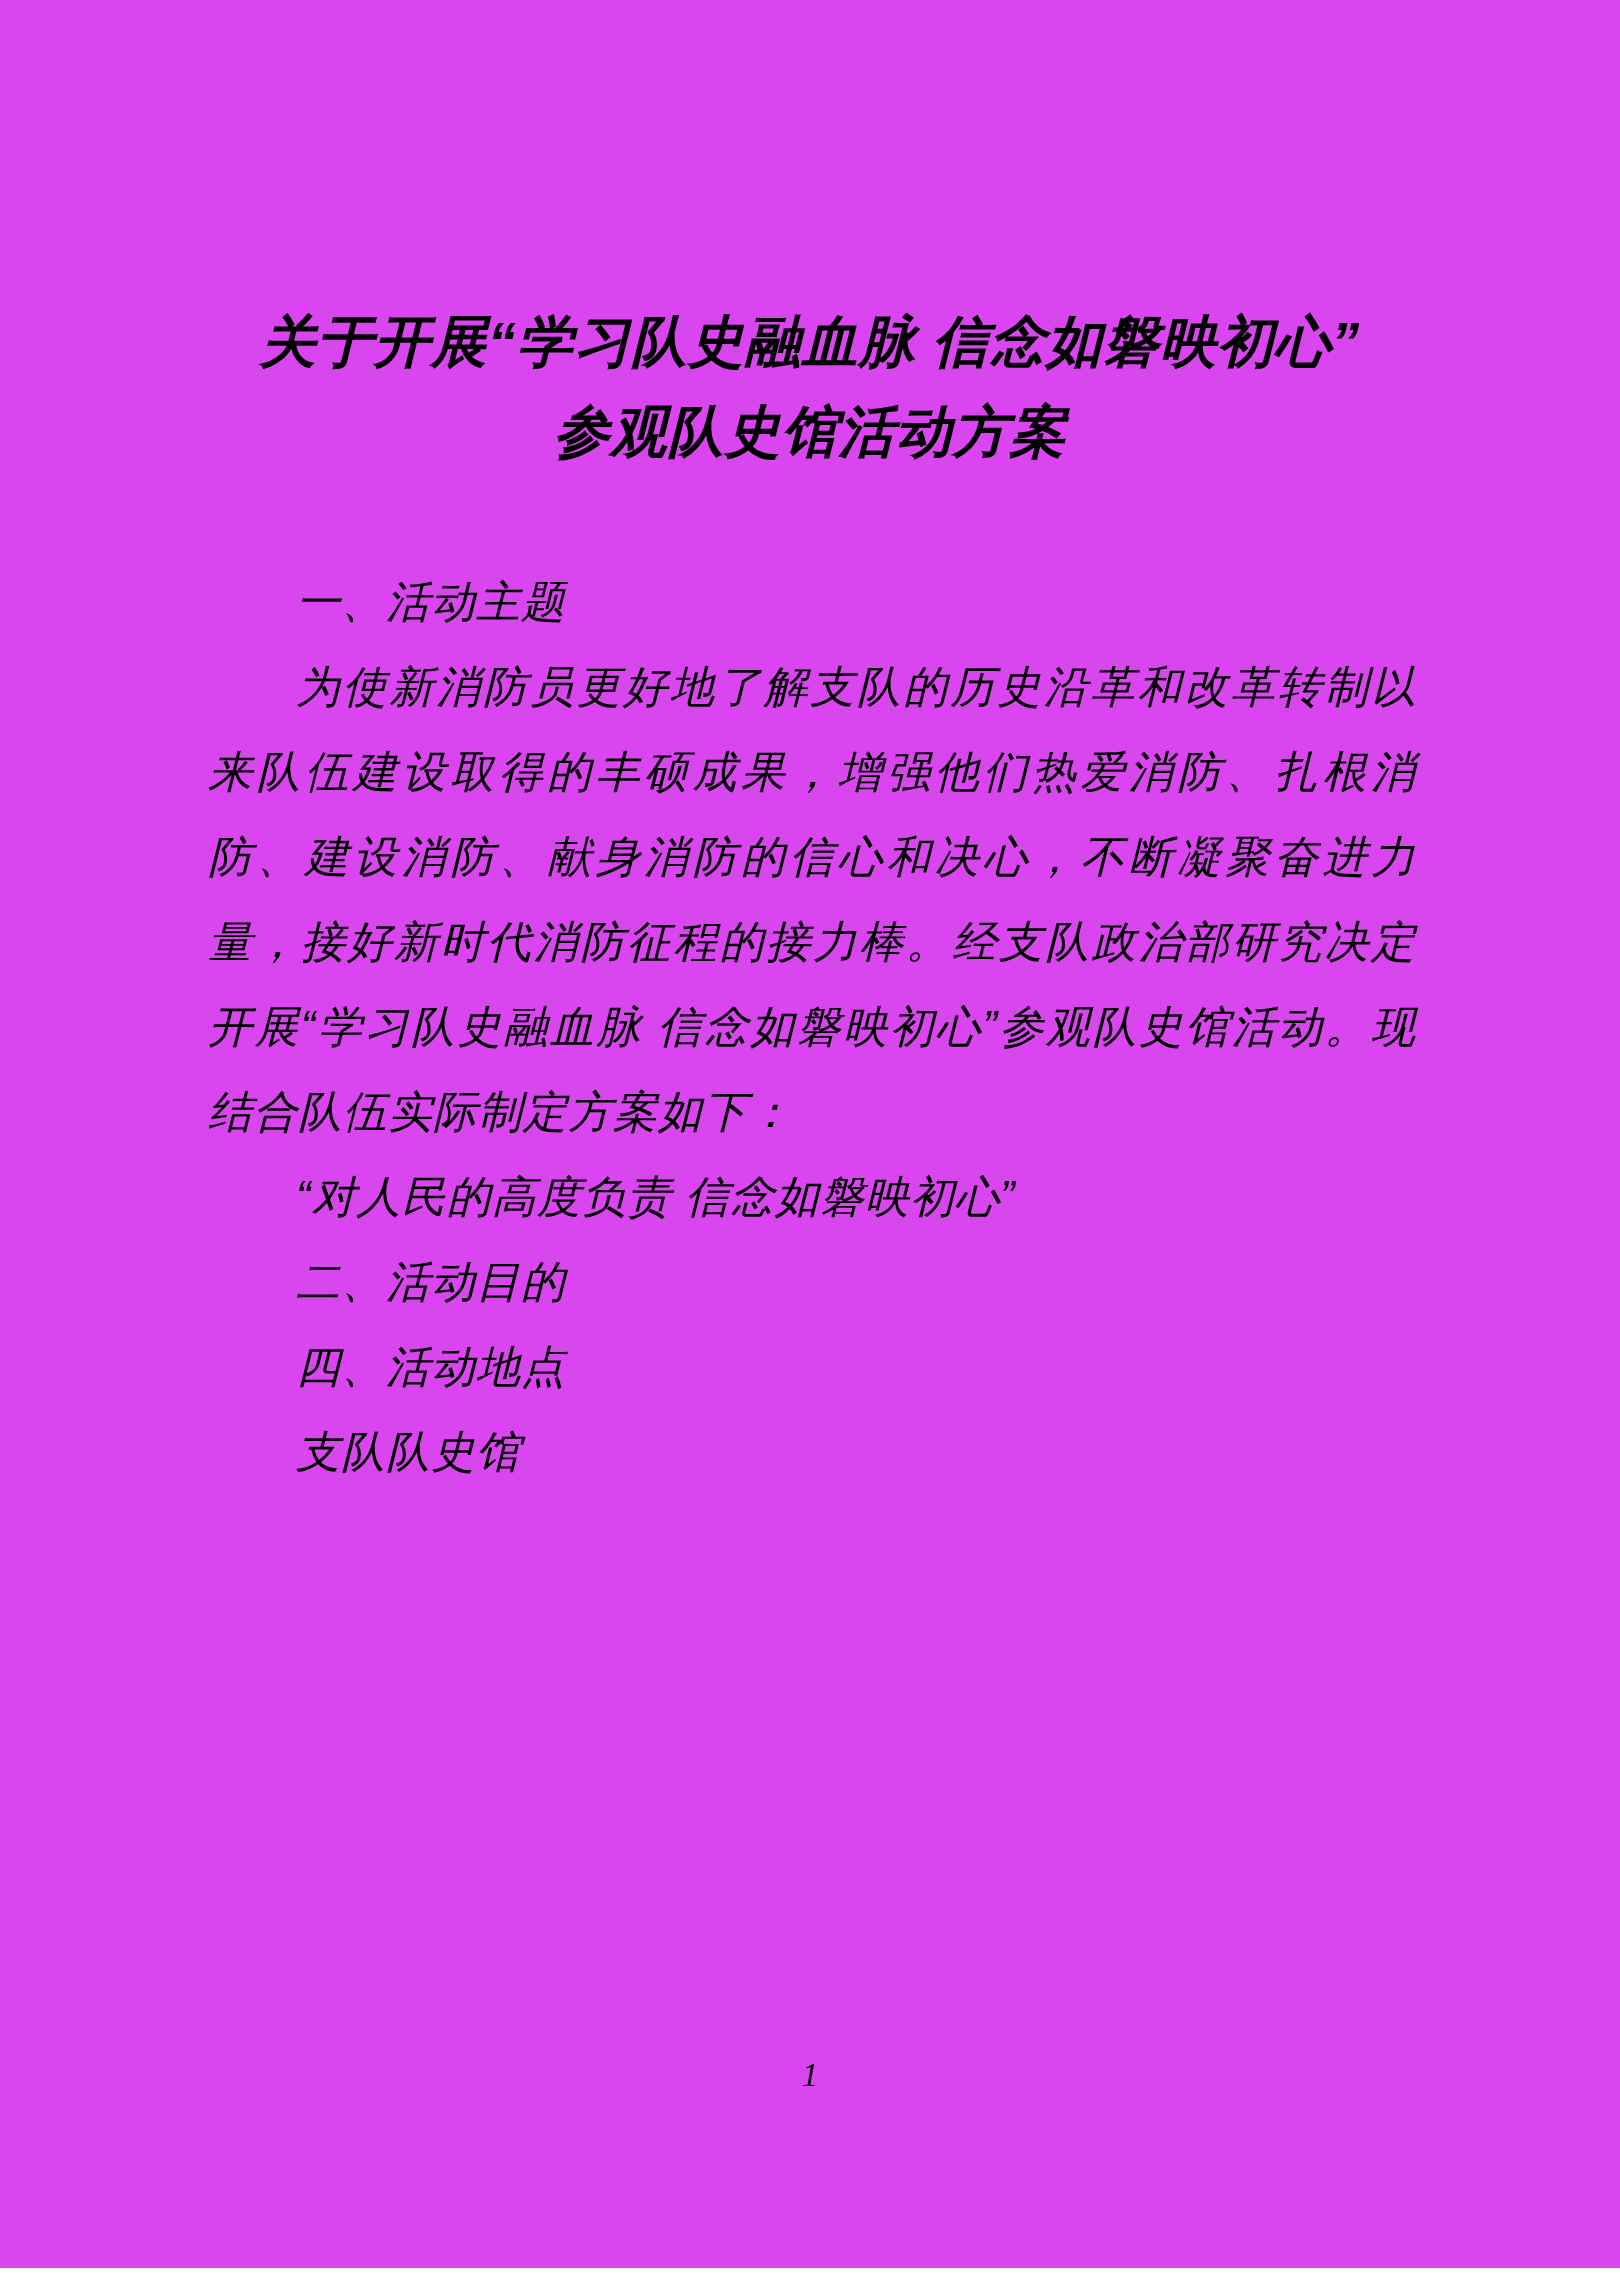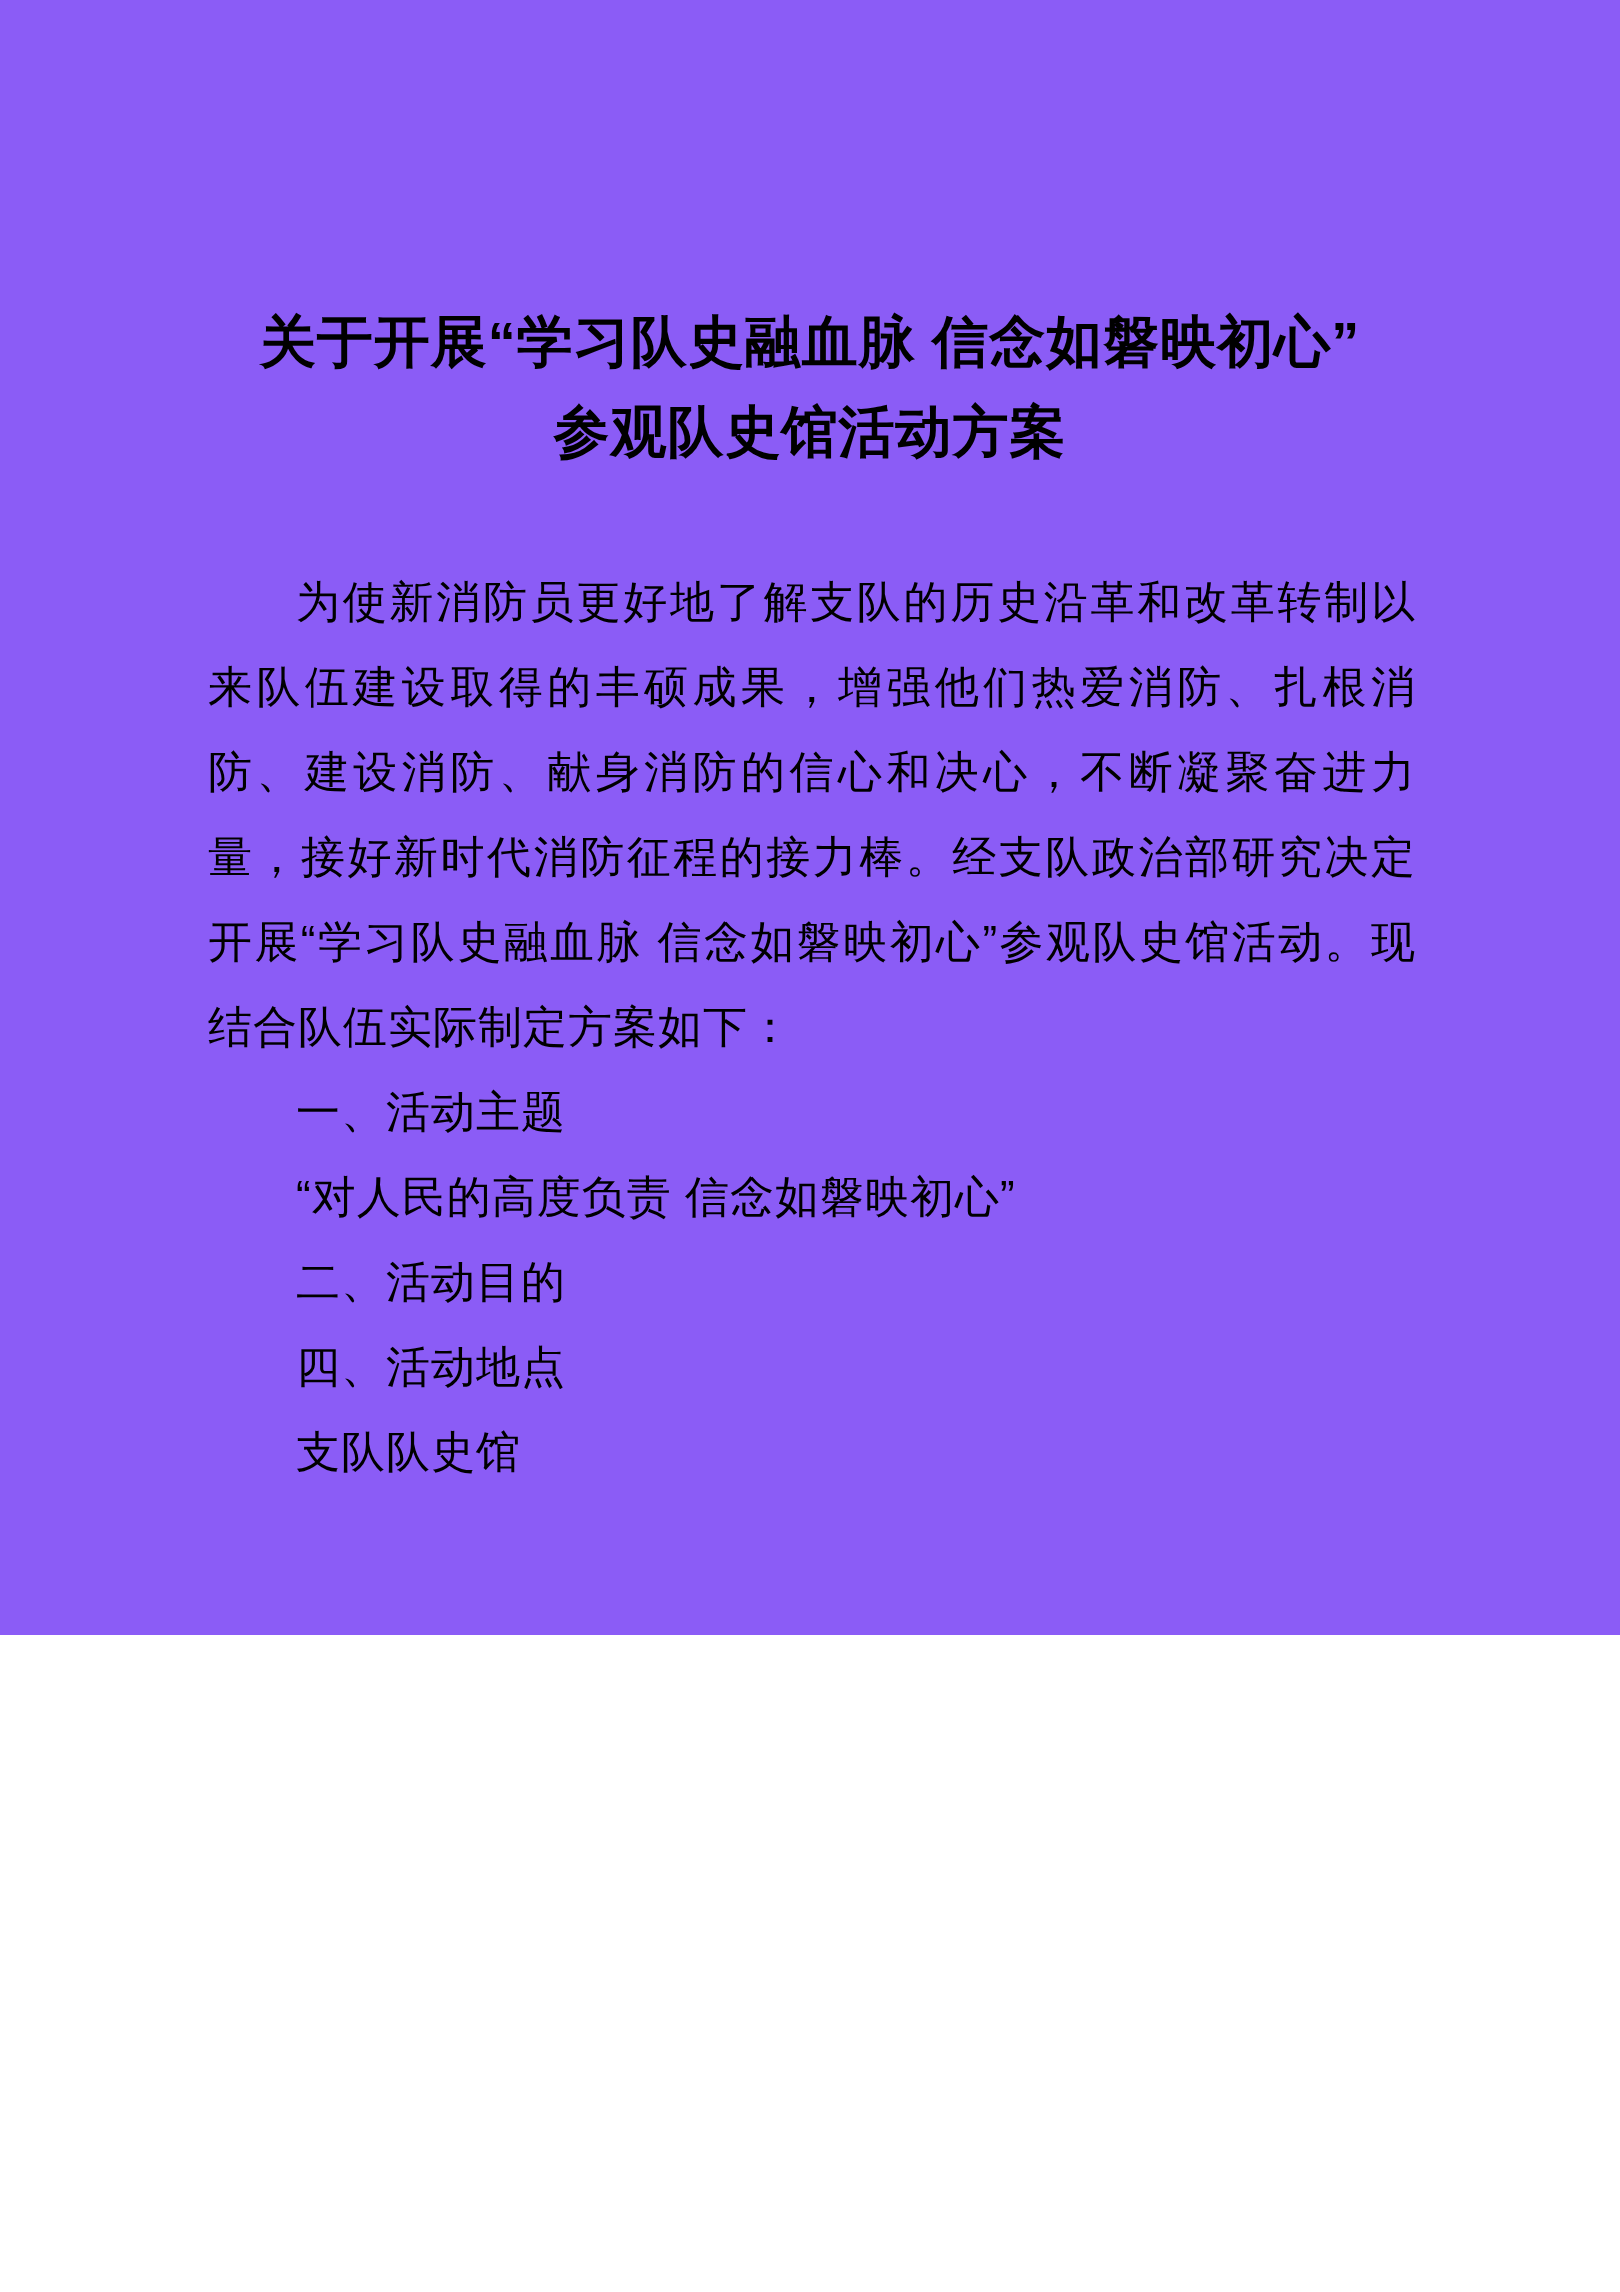--- a/index.html
+++ b/index.html
@@ -3,25 +3,26 @@
 <meta charset="utf-8">
 <style>
   html, body {
     margin: 0;
     padding: 0;
     background: #ffffff;
   }
   .page {
     position: relative;
     width: 1620px;
-    height: 1635px;
-    background: #8b5cf6;
+    height: 2268px;
+    background: #d946ef;
     color: #000000;
     font-family: "Liberation Sans", sans-serif;
     overflow: hidden;
+    font-style: italic;
   }
   .title-block {
     position: absolute;
     top: 297px;
     left: 0;
     right: 0;
     text-align: center;
     font-weight: 700;
     font-size: 56px;
     line-height: 90px;
@@ -60,22 +61,22 @@
 <body>
 
 <div class="page">
 
   <div class="title-block">
     <div>关于开展“学习队史融血脉 信念如磐映初心”</div>
     <div>参观队史馆活动方案</div>
   </div>
 
   <div class="content-block">
+    <p>一、活动主题</p>
     <p>为使新消防员更好地了解支队的历史沿革和改革转制以来队伍建设取得的丰硕成果，增强他们热爱消防、扎根消防、建设消防、献身消防的信心和决心，不断凝聚奋进力量，接好新时代消防征程的接力棒。经支队政治部研究决定开展“学习队史融血脉 信念如磐映初心”参观队史馆活动。现结合队伍实际制定方案如下：</p>
-    <p>一、活动主题</p>
     <p>“对人民的高度负责 信念如磐映初心”</p>
     <p>二、活动目的</p>
     <p>四、活动地点</p>
     <p>支队队史馆</p>
   </div>
 
   <div class="page-number">1</div>
 
 </div>
 

